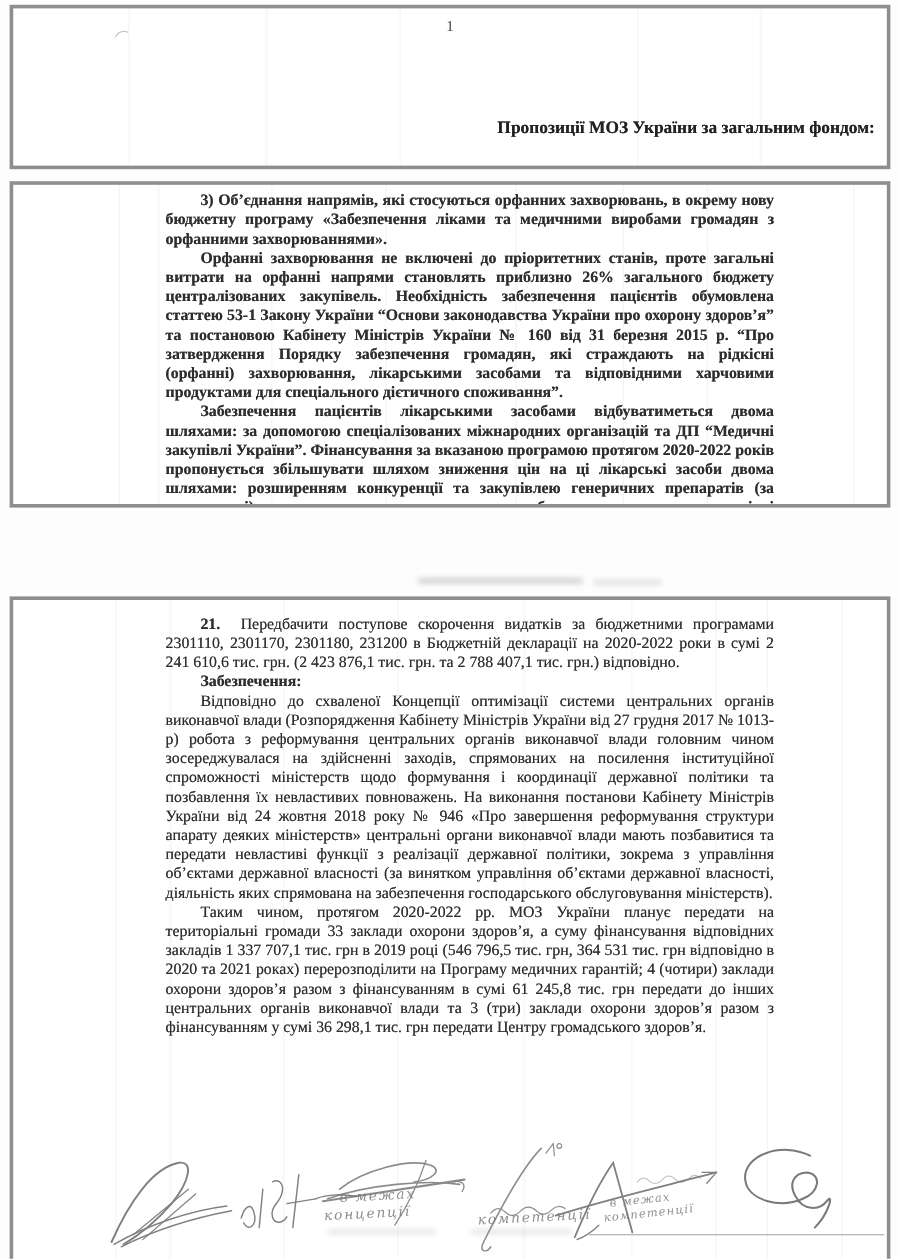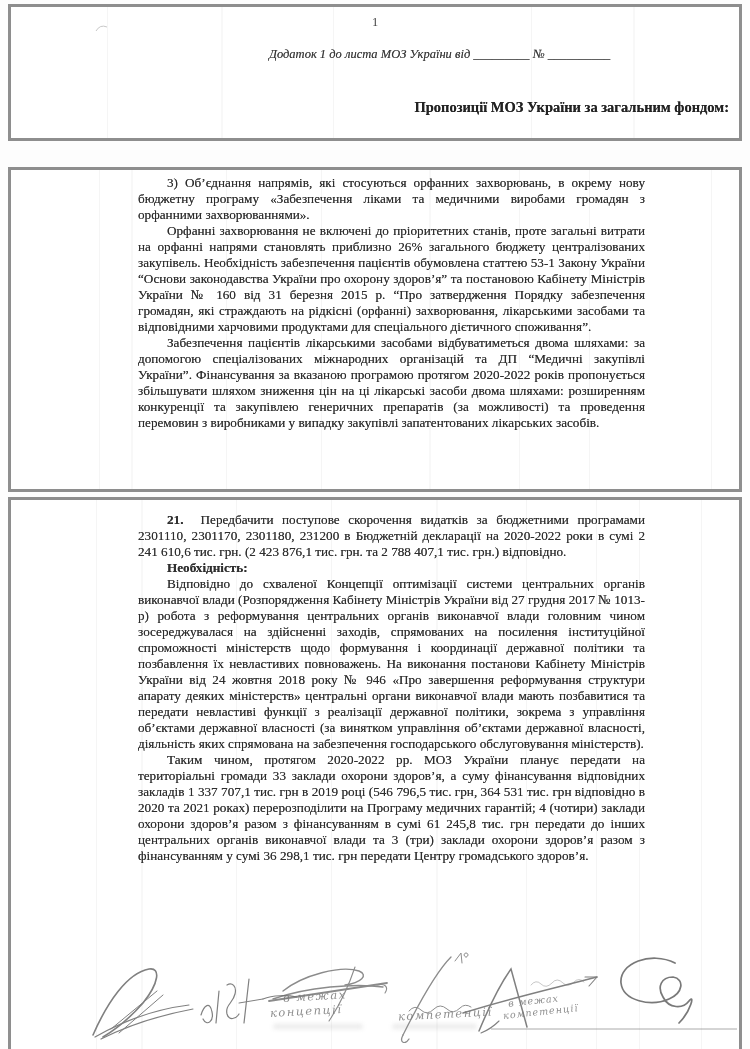--- a/index.html
+++ b/index.html
@@ -5,21 +5,21 @@
   html,body{margin:0;padding:0;}
   body{
     width:750px;height:1049px;position:relative;background:#fdfdfd;
     font-family:"Liberation Serif", serif;color:#2e2e2e;overflow:hidden;
   }
   .scan-box{
     position:absolute;left:8px;width:734px;background:#fff;
     border:3px solid #8e8e8e;box-sizing:border-box;overflow:hidden;
   }
   #frag1{top:4px;height:137px;}
-  #frag2{top:167px;height:325px;}
+  #frag2{top:151px;height:272px;font-weight:bold;}
   #frag3{top:497px;height:676px;}
   .vline{position:absolute;top:0;bottom:0;width:1px;background:rgba(110,110,110,.07);}
   .vline.w2{width:2px;background:rgba(110,110,110,.05);}
   .pagenum{position:absolute;left:0;right:0;top:8px;text-align:center;
     font-size:12.5px;color:#444;}
   .annex{position:absolute;left:258px;top:40px;font-style:italic;font-size:12.5px;
     color:#3a3a3a;text-shadow:0 0 .4px #777;white-space:nowrap;}
   .annex .blank{letter-spacing:0;}
   .doc-title{position:absolute;left:0;right:10px;top:92px;text-align:right;
     font-weight:bold;font-size:14.5px;color:#222;text-shadow:0 0 .4px #555;}
@@ -54,26 +54,20 @@
   <i class="vline" style="left:322px"></i>
   <i class="vline" style="left:520px"></i>
   <i class="vline w2" style="left:622px"></i>
 
   <svg class="pencil-mark" width="14" height="10" viewBox="0 0 14 10">
     <path d="M1 8 Q5 1 12 4" stroke="#999" fill="none" stroke-width="1"></path>
   </svg>
 
   <div class="pagenum">1</div>
 
-  <div class="annex">
-    <span>Додаток 1 до листа МОЗ України від</span>
-    <span class="blank">_________</span>
-    <span>№</span>
-    <span class="blank">__________</span>
-  </div>
 
   <div class="doc-title">Пропозиції МОЗ України за загальним фондом:</div>
 </section>
 
 <div class="smudge" style="left:348px;top:481px;width:138px;height:6px;opacity:.4"></div>
 <div class="smudge" style="left:494px;top:483px;width:58px;height:5px;opacity:.28"></div>
 
 <section class="scan-box" id="frag2">
   <i class="vline" style="left:88px"></i>
   <i class="vline w2" style="left:120px"></i>
@@ -97,21 +91,21 @@
   <i class="vline" style="left:225px"></i>
   <i class="vline" style="left:320px"></i>
   <i class="vline w2" style="left:425px"></i>
   <i class="vline" style="left:515px"></i>
   <i class="vline" style="left:585px"></i>
   <i class="vline" style="left:628px"></i>
   <i class="vline" style="left:690px"></i>
 
   <div class="body-text bt3">
     <p class="indent"><b class="item-no">21.</b>&nbsp;&nbsp;<span>Передбачити поступове скорочення видатків за бюджетними програмами 2301110, 2301170, 2301180, 231200 в Бюджетній декларації на 2020-2022 роки в сумі 2 241 610,6 тис. грн. (2 423 876,1 тис. грн. та 2 788 407,1 тис. грн.) відповідно.</span></p>
-    <p class="indent heading-line">Необхідність:</p>
+    <p class="indent heading-line">Забезпечення:</p>
     <p class="indent">Відповідно до схваленої Концепції оптимізації системи центральних органів виконавчої влади (Розпорядження Кабінету Міністрів України від 27 грудня 2017 № 1013-р) робота з реформування центральних органів виконавчої влади головним чином зосереджувалася на здійсненні заходів, спрямованих на посилення інституційної спроможності міністерств щодо формування і координації державної політики та позбавлення їх невластивих повноважень. На виконання постанови Кабінету Міністрів України від 24 жовтня 2018 року № 946 «Про завершення реформування структури апарату деяких міністерств» центральні органи виконавчої влади мають позбавитися та передати невластиві функції з реалізації державної політики, зокрема з управління об’єктами державної власності (за винятком управління об’єктами державної власності, діяльність яких спрямована на забезпечення господарського обслуговування міністерств).</p>
     <p class="indent">Таким чином, протягом 2020-2022 рр. МОЗ України планує передати на територіальні громади 33 заклади охорони здоров’я, а суму фінансування відповідних закладів 1 337 707,1 тис. грн в 2019 році (546 796,5 тис. грн, 364 531 тис. грн відповідно в 2020 та 2021 роках) перерозподілити на Програму медичних гарантій; 4 (чотири) заклади охорони здоров’я разом з фінансуванням в сумі 61 245,8 тис. грн передати до інших центральних органів виконавчої влади та 3 (три) заклади охорони здоров’я разом з фінансуванням у сумі 36 298,1 тис. грн передати Центру громадського здоров’я.</p>
   </div>
 
   <svg class="sig-svg" viewBox="0 0 728 92">
     <g fill="none" stroke="#6a6a6a" stroke-width="1.6" stroke-linecap="round" opacity=".85">
       <path d="M82 84 C96 52 116 22 138 18 C150 16 148 32 132 52 C118 68 102 80 92 86"></path>
       <path d="M84 86 C112 70 146 58 178 54" stroke-width="1.2"></path>
       <path d="M90 88 C118 74 150 64 182 58" stroke-width="1.2"></path>
       <path d="M100 78 L146 40" stroke-width="1"></path>

